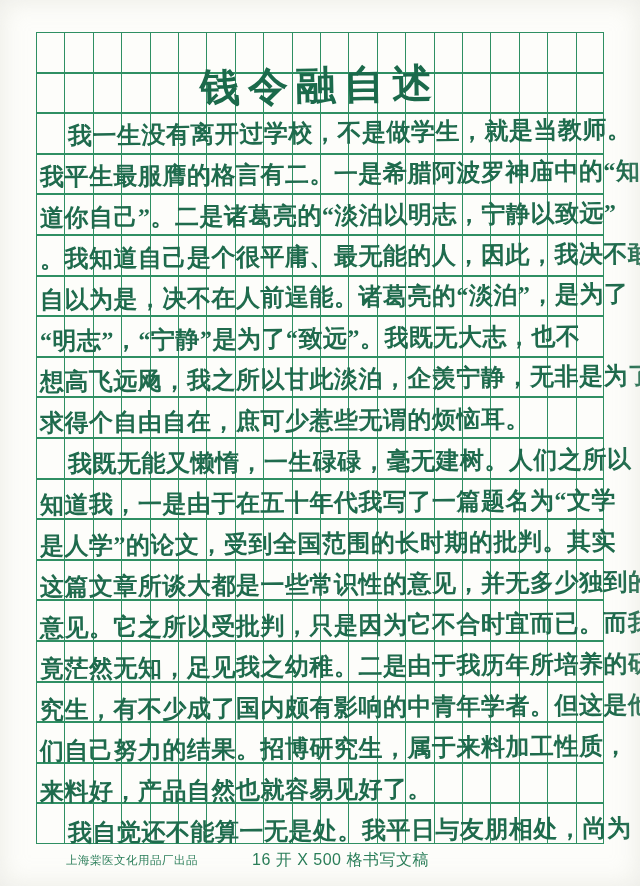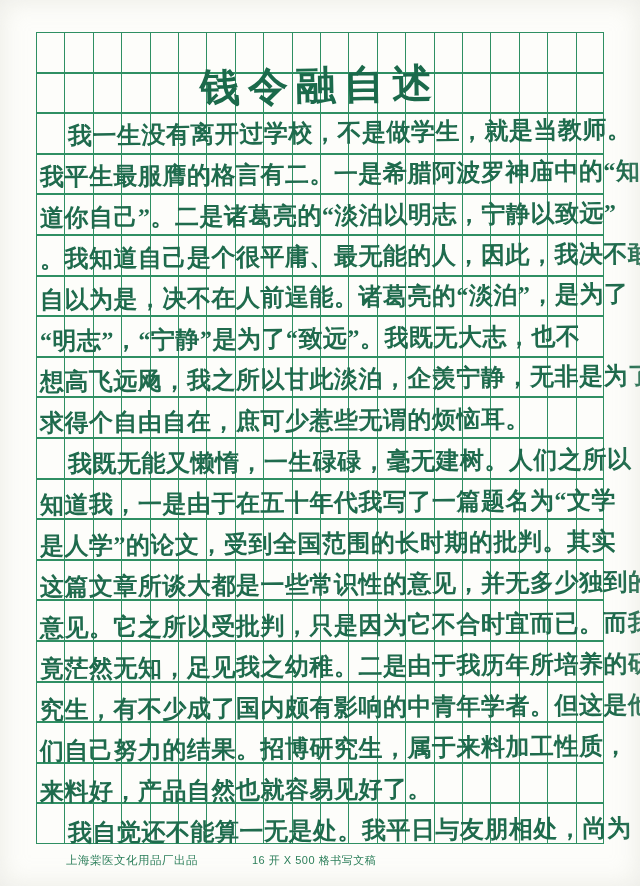--- a/index.html
+++ b/index.html
@@ -93,21 +93,21 @@
     font-family: "Liberation Sans", sans-serif;
     font-size: 11.5px;
     letter-spacing: 0.5px;
     margin-left: 10px;
   }
   #footer .spec {
     position: absolute;
     left: 252px;
     color: #2a7e59;
     font-family: "Liberation Sans", sans-serif;
-    font-size: 11px;
+    font-size: 16px;
     letter-spacing: 0.5px;
   }
 
   
   #page::after {
     content: "";
     position: absolute;
     inset: 0;
     pointer-events: none;
     box-shadow: inset 0 0 26px rgba(200, 200, 190, 0.35);

